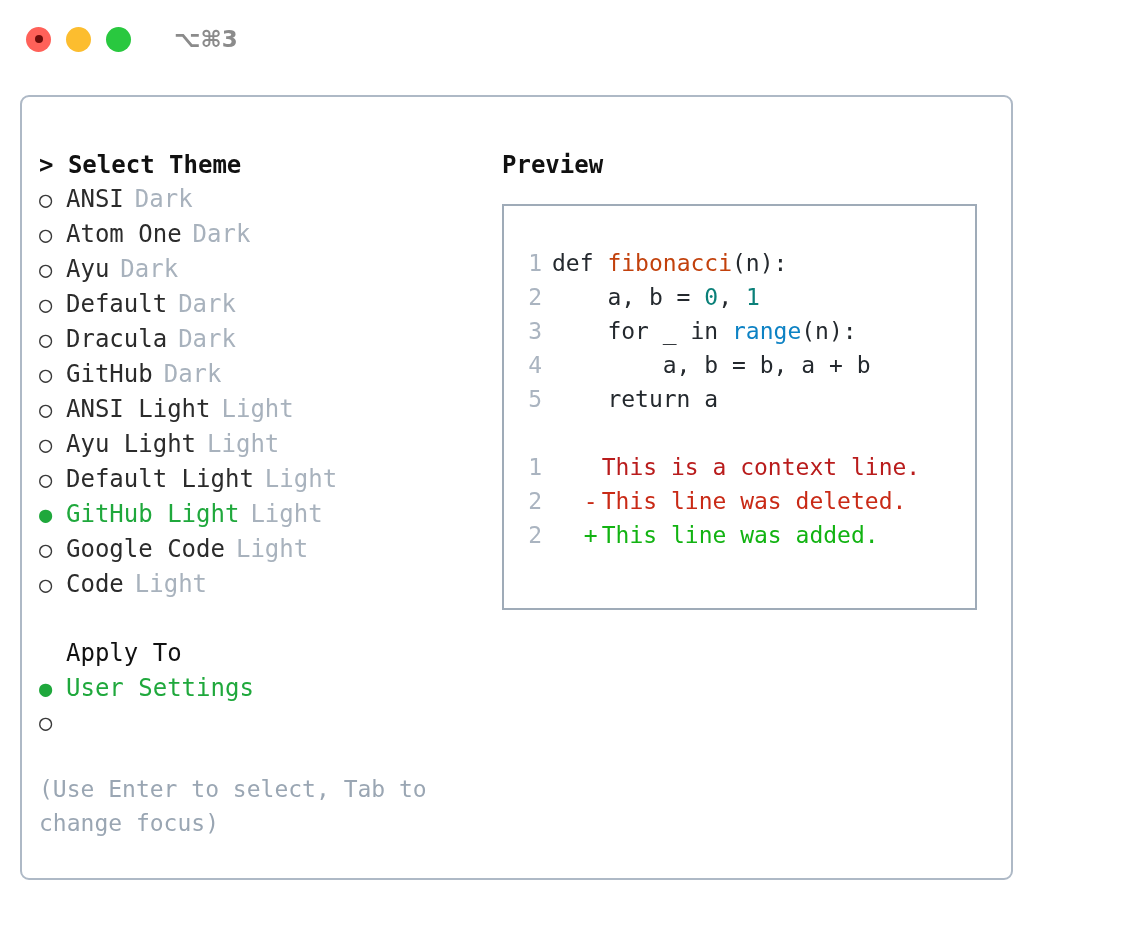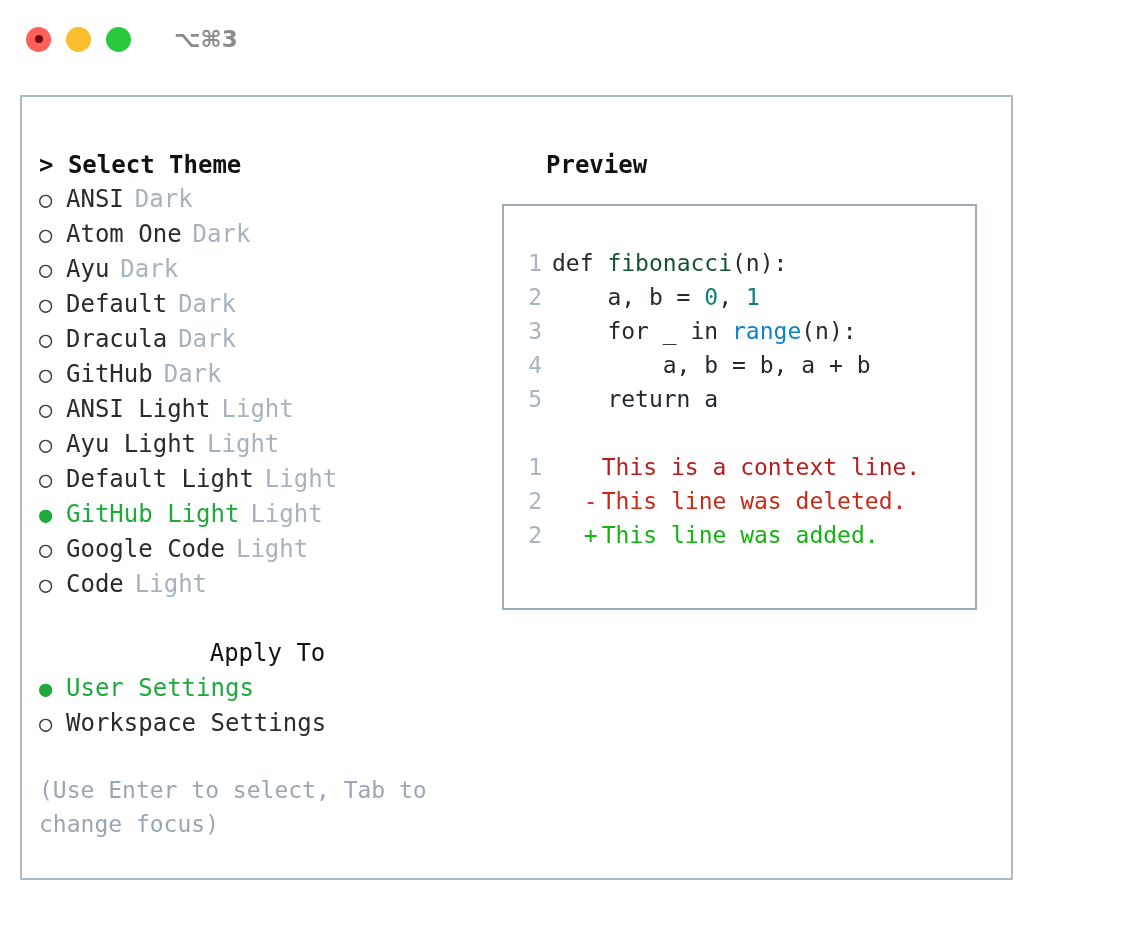--- a/index.html
+++ b/index.html
@@ -68,21 +68,21 @@
   }
 
   
   .frame {
     position: absolute;
     left: 20px;
     top: 95px;
     width: 993px;
     height: 785px;
     border: 2px solid #aeb9c6;
-    border-radius: 1px;
+    border-radius: 9px;
     box-sizing: border-box;
     background: #ffffff;
   }
 
   .cols {
     position: absolute;
     left: 0; top: 0;
     width: 100%; height: 100%;
   }
 
@@ -126,21 +126,20 @@
   }
   .opt.selected .opt-tag { color: #a8b2bd; }
 
   .section-head {
     display: flex;
     align-items: baseline;
     font-size: 24px;
     line-height: 34px;
     color: #111111;
     white-space: pre;
-    justify-content: center;
   }
   .section-head .marker { color: transparent; }
 
   .spacer-lg { height: 34px; }
 
   .hint {
     margin-top: 32px;
     padding-left: 0px;
     font-size: 23px;
     line-height: 34px;
@@ -156,21 +155,20 @@
     top: 51px;
     width: 490px;
   }
   .preview-title {
     font-size: 24px;
     font-weight: bold;
     color: #111111;
     line-height: 34px;
     margin-bottom: 22px;
     white-space: pre;
-    margin-left: 44px;
   }
   .preview-box {
     width: 475px;
     height: 406px;
     border: 2px solid #9fabb8;
     box-sizing: border-box;
     background: #ffffff;
     padding: 40px 0 0 0;
   }
 
@@ -185,21 +183,21 @@
     display: inline-block;
     width: 48px;
     flex: 0 0 48px;
     text-align: right;
     color: #aab4c0;
     padding-right: 10px;
     box-sizing: border-box;
   }
   .codetext { color: #24292e; }
 
-  .tok-fn   { color: #14532d; }
+  .tok-fn   { color: #c2410c; }
   .tok-num  { color: #0b8079; }
   .tok-bi   { color: #0d82c4; }
 
   .diff-gap { height: 34px; }
 
   .sign {
     display: inline-block;
     width: 22px;
     flex: 0 0 22px;
     text-align: center;
@@ -246,21 +244,21 @@
 
         <div class="spacer-lg"></div>
 
         <div class="section-head">
           <span class="marker">○</span>
           <span>Apply To</span>
         </div>
 
         <div id="apply-to-list">
             <div class="opt selected"><span class="marker">●</span><span class="opt-label">User Settings</span></div>
-            <div class="opt"><span class="marker">○</span><span class="opt-label">Workspace Settings</span></div>
+            <div class="opt"><span class="marker">○</span></div>
           </div>
 
         <div class="hint">(Use Enter to select, Tab to change focus)</div>
       </div>
 
       <div class="right">
         <div class="preview-title">Preview</div>
 
         <div class="preview-box">
           <div class="code" id="code-sample"><div class="code-row"><span class="lineno">1</span><span><span class="codetext">def </span><span class="tok-fn">fibonacci</span><span class="codetext">(n):</span></span></div><div class="code-row"><span class="lineno">2</span><span><span class="codetext">    a, b = </span><span class="tok-num">0</span><span class="codetext">, </span><span class="tok-num">1</span></span></div><div class="code-row"><span class="lineno">3</span><span><span class="codetext">    for _ in </span><span class="tok-bi">range</span><span class="codetext">(n):</span></span></div><div class="code-row"><span class="lineno">4</span><span><span class="codetext">        a, b = b, a + b</span></span></div><div class="code-row"><span class="lineno">5</span><span><span class="codetext">    return a</span></span></div></div>

